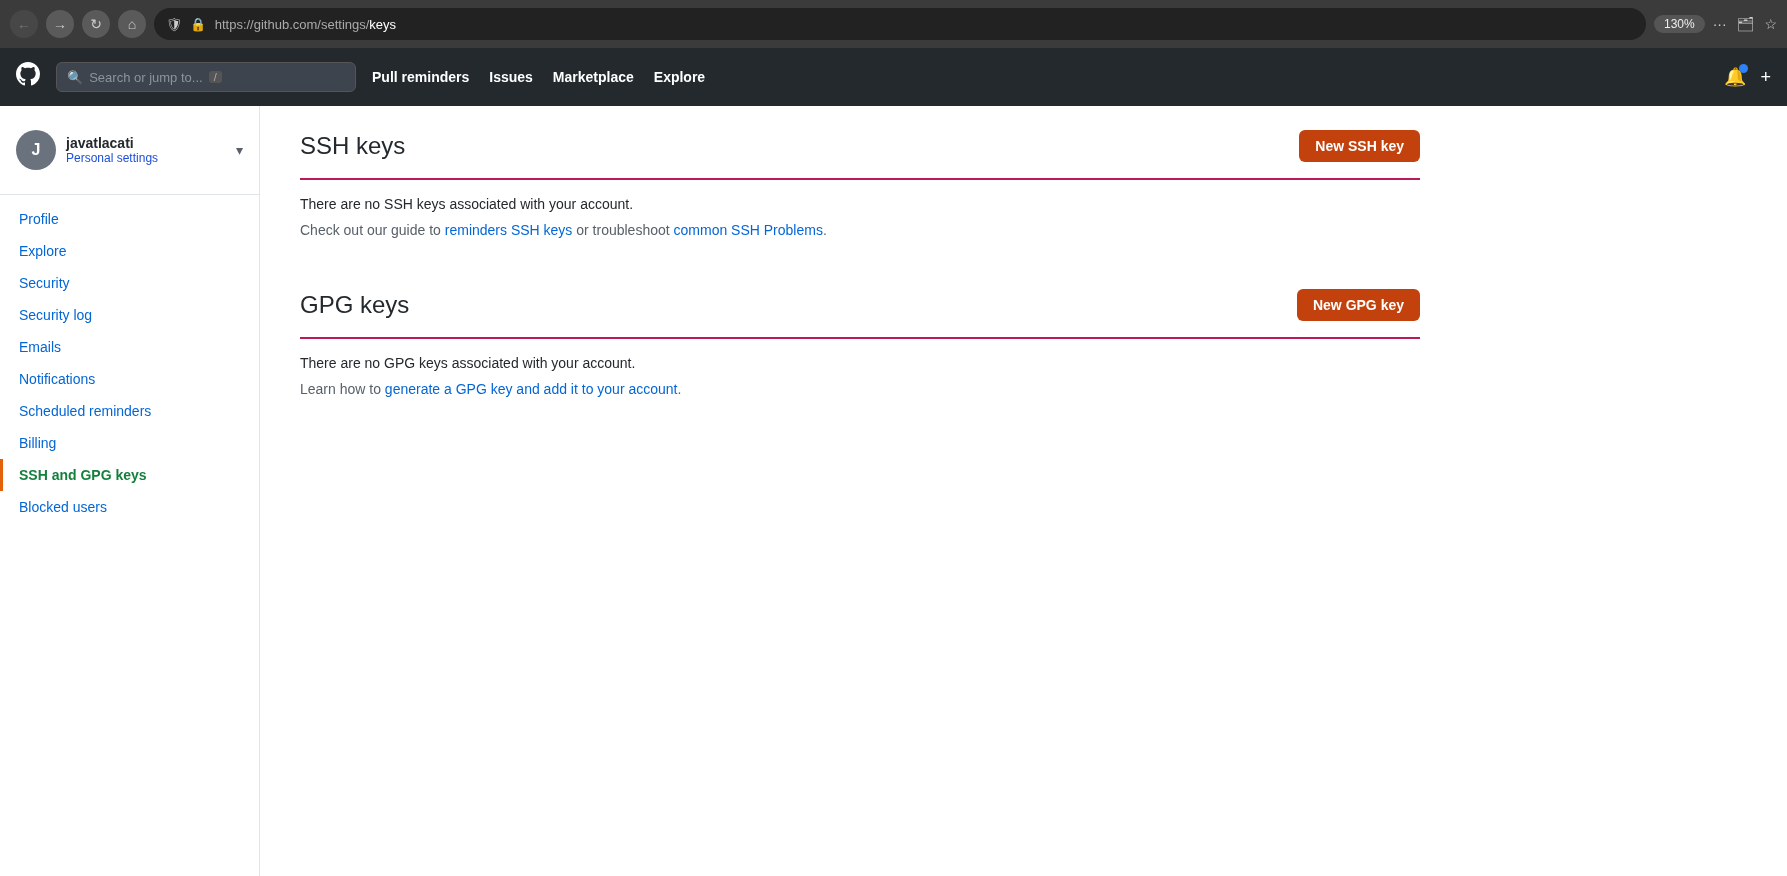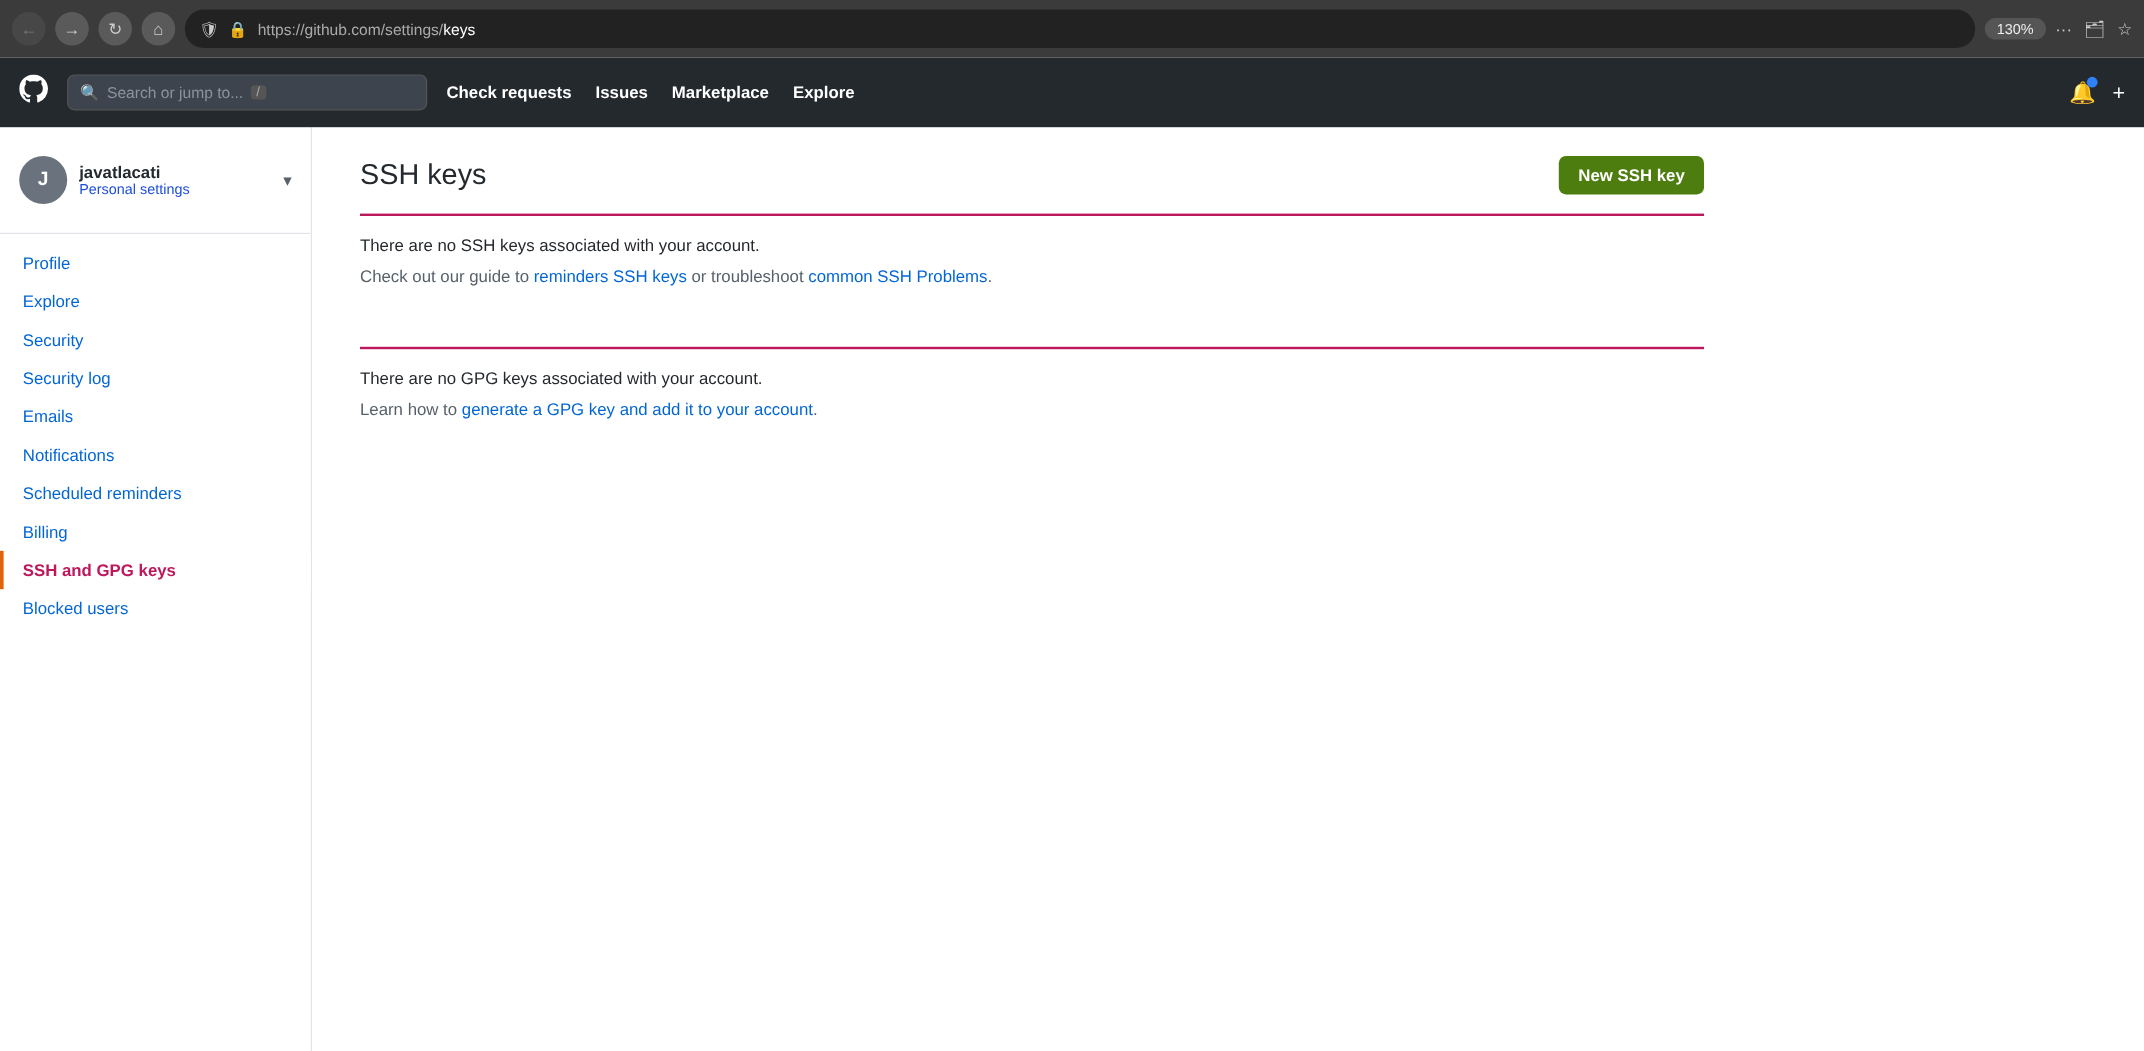--- a/index.html
+++ b/index.html
@@ -145,21 +145,21 @@
     .sidebar-item {
       display: block;
       padding: 8px 16px;
       color: #0366d6;
       text-decoration: none;
       font-size: 14px;
       cursor: pointer;
       border-left: 3px solid transparent;
     }
     .sidebar-item.active {
-      color: #be185d;
+      color: #15803d;
       font-weight: 600;
       border-left: 3px solid #e36209;
       background: #fff;
     }
 
     
     .main-content {
       flex: 1;
       padding: 24px 40px;
       max-width: 1200px;
@@ -171,21 +171,21 @@
       align-items: center;
       justify-content: space-between;
       margin-bottom: 16px;
     }
     .section-title {
       font-size: 24px;
       font-weight: 300;
       color: #24292e;
     }
     .btn-green {
-      background: #4d7c0f;
+      background: #c2410c;
       color: white;
       border: none;
       border-radius: 6px;
       padding: 8px 16px;
       font-size: 14px;
       font-weight: 600;
       cursor: pointer;
     }
 
     .section-body {
@@ -248,21 +248,21 @@
     <svg height="24" viewBox="0 0 16 16" width="24" fill="white">
       <path fill-rule="evenodd" d="M8 0C3.58 0 0 3.58 0 8c0 3.54 2.29 6.53 5.47 7.59.4.07.55-.17.55-.38 0-.19-.01-.82-.01-1.49-2.01.37-2.53-.49-2.69-.94-.09-.23-.48-.94-.82-1.13-.28-.15-.68-.52-.01-.53.63-.01 1.08.58 1.23.82.72 1.21 1.87.87 2.33.66.07-.52.28-.87.51-1.07-1.78-.2-3.64-.89-3.64-3.95 0-.87.31-1.59.82-2.15-.08-.2-.36-1.02.08-2.12 0 0 .67-.21 2.2.82.64-.18 1.32-.27 2-.27.68 0 1.36.09 2 .27 1.53-1.04 2.2-.82 2.2-.82.44 1.1.16 1.92.08 2.12.51.56.82 1.27.82 2.15 0 3.07-1.87 3.75-3.65 3.95.29.25.54.73.54 1.48 0 1.07-.01 1.93-.01 2.2 0 .21.15.46.55.38A8.013 8.013 0 0016 8c0-4.42-3.58-8-8-8z"></path>
     </svg>
   </div>
   <div class="gh-search">
     <span>🔍</span>
     <span>Search or jump to...</span>
     <span class="gh-search-slash">/</span>
   </div>
   <nav class="gh-nav">
-    <a>Check requests</a>
+    <a>Pull reminders</a>
     <a>Issues</a>
     <a>Marketplace</a>
     <a>Explore</a>
   </nav>
   <div class="gh-header-right">
     <div class="gh-bell">
       🔔
       <div class="gh-bell-dot"></div>
     </div>
     <span class="gh-plus">+</span>
@@ -301,20 +301,24 @@
       <button class="btn-green">New SSH key</button>
     </div>
     <div class="section-body">
       <p class="empty-text">There are no SSH keys associated with your account.</p>
       <p class="helper-text">
         <span>Check out our guide to </span><a href="#">reminders SSH keys</a><span> or troubleshoot </span><a href="#">common SSH Problems</a><span>.</span>
       </p>
     </div>
 
     <div class="section-gap">
+      <div class="section-header">
+        <h2 class="section-title">GPG keys</h2>
+        <button class="btn-green">New GPG key</button>
+      </div>
       <div class="section-body">
         <p class="empty-text">There are no GPG keys associated with your account.</p>
         <p class="helper-text">
           <span>Learn how to </span><a href="#">generate a GPG key and add it to your account</a><span>.</span>
         </p>
       </div>
     </div>
 
   </main>
 </div>

